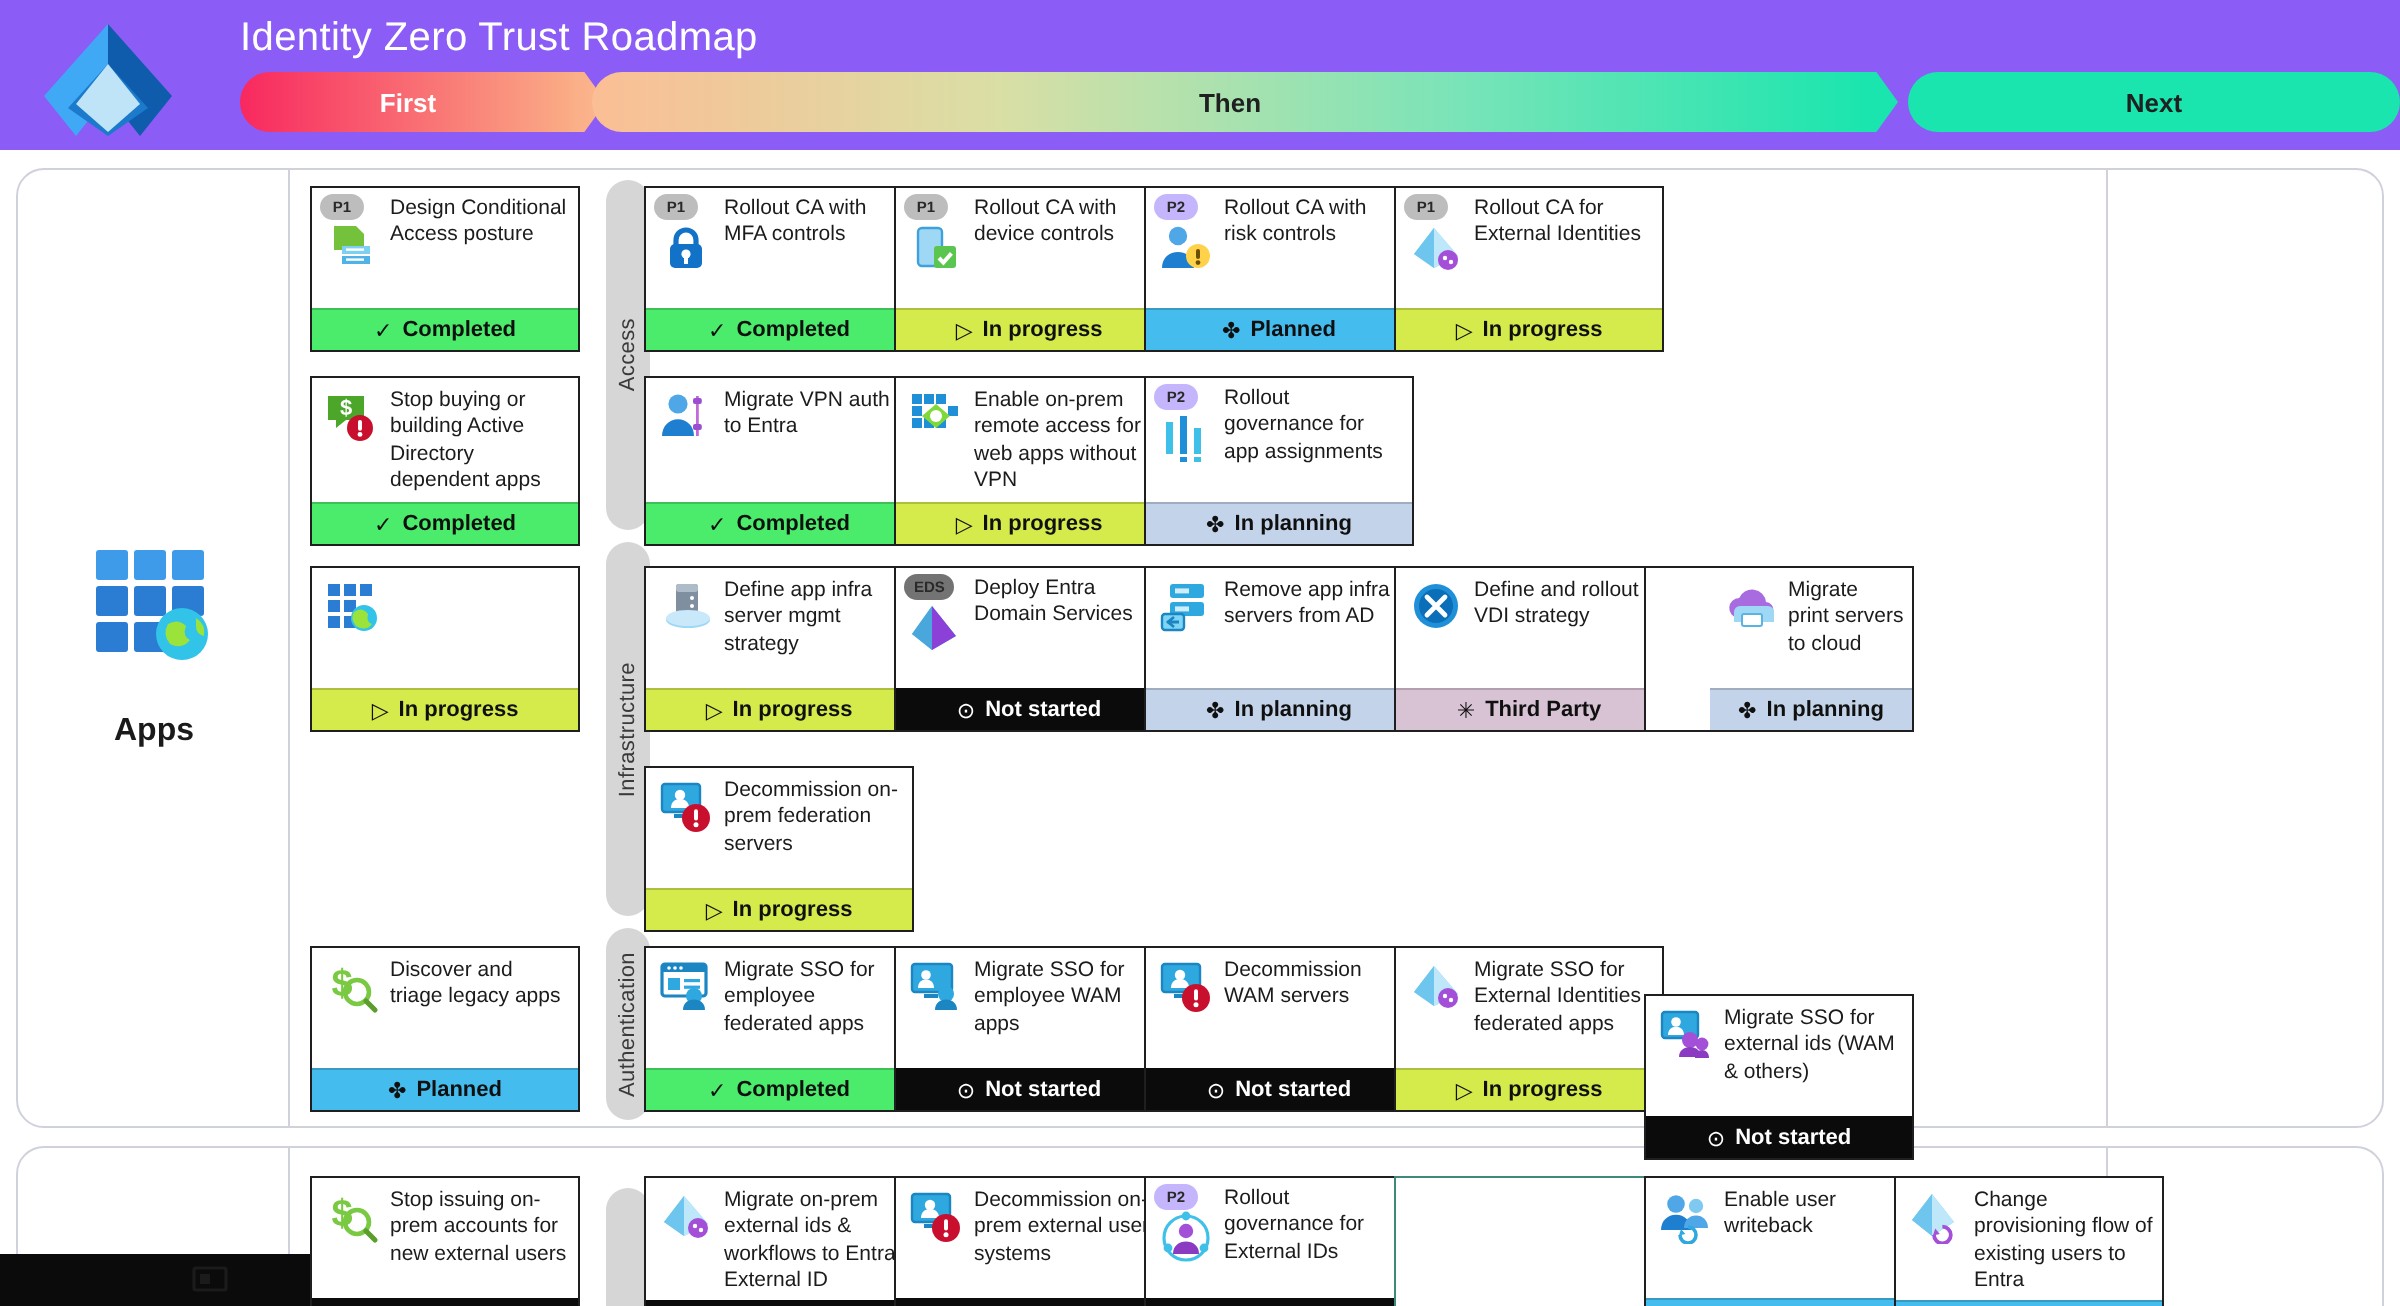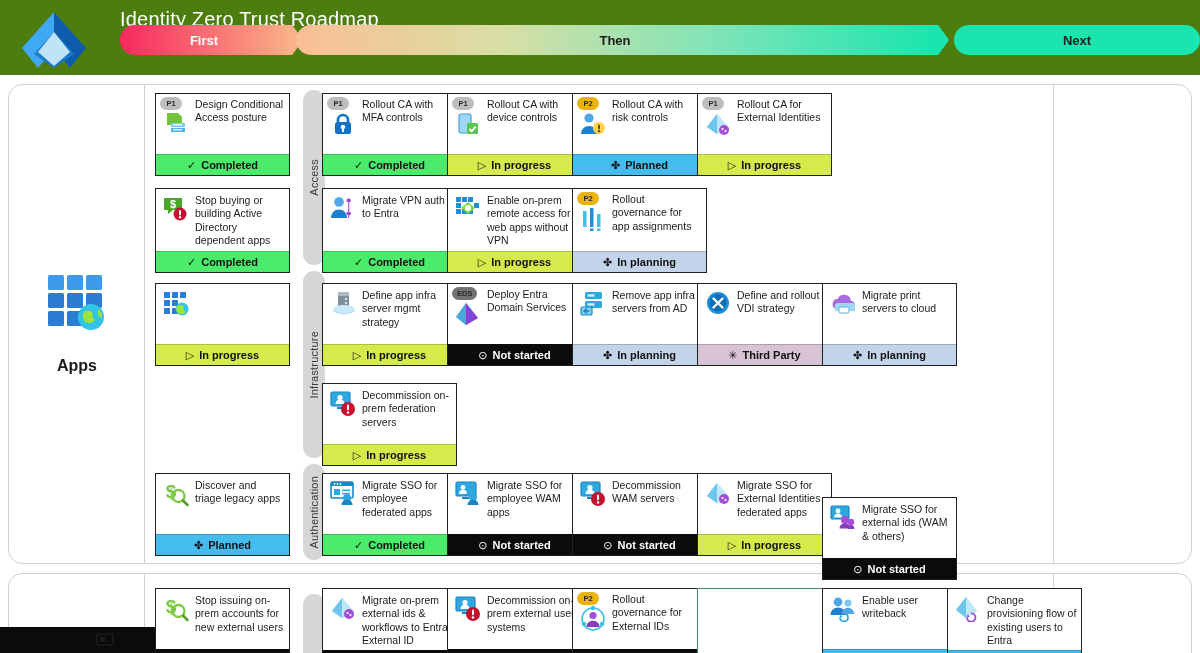--- a/index.html
+++ b/index.html
@@ -8,29 +8,29 @@
     width:1200px; height:653px; overflow:hidden;
     background:#ffffff;
     font-family:"Liberation Sans", sans-serif;
     -webkit-font-smoothing:antialiased;
   }
   #root { position:relative; width:1200px; height:653px; }
 
   
   .header {
     position:absolute; left:0; top:0; width:1200px; height:75px;
-    background:#4d7c0f;
+    background:#8b5cf6;
   }
   .logo { position:absolute; left:18px; top:8px; width:72px; height:64px; }
   .hdr-title {
     position:absolute; left:120px; top:8px;
     font-size:20px; color:#ffffff; letter-spacing:.2px;
     white-space:nowrap;
   }
-  .phases { position:absolute; left:0; top:25px; width:1200px; height:30px; }
+  .phases { position:absolute; left:0; top:36px; width:1200px; height:30px; }
   .phase {
     position:absolute; top:0; height:30px;
     display:flex; align-items:center; justify-content:center;
     font-size:13px; font-weight:bold; color:#202020;
   }
   .phase-body {
     position:absolute; inset:0;
   }
   .ph-first .phase-body {
     background:linear-gradient(90deg,#F8285F 0%,#FAAE86 100%);
@@ -118,21 +118,21 @@
   .card.has-badge .card-icon { margin-top:13px; }
   .badge {
     position:absolute; left:4px; top:3px;
     min-width:22px; height:13px; padding:0 5px;
     border-radius:7px;
     font-size:7.5px; font-weight:bold; color:#2a2a2a;
     display:flex; align-items:center; justify-content:center;
     line-height:1;
   }
   .badge.p1 { background:#BDBDBD; }
-  .badge.p2 { background:#eab308; }
+  .badge.p2 { background:#c4b5fd; }
   .badge.eds { background:#737373; }
   .card.has-badge .card-title { padding-top:2px; }
 
   .status {
     flex:0 0 auto; height:21px;
     display:flex; align-items:center; justify-content:center;
     font-size:11px; font-weight:bold;
     border-top:1px solid rgba(0,0,0,.18);
   }
   .status .gl { margin-right:5px; font-weight:normal; font-size:11px; }
@@ -499,21 +499,21 @@
               <path d="M9.5 9.5l9 9M18.5 9.5l-9 9" stroke="#fff" stroke-width="2.4" stroke-linecap="round"></path>
             </svg>
           </div>
           <div class="card-title">Define and rollout VDI strategy</div>
         </div>
         <div class="status st-thirdparty">
           <span class="gl">✳</span>
           <span>Third Party</span>
         </div>
       </div>
-      <div class="card" style="left: 822px; top: 283px; width: 135px; height: 83px;">
+      <div class="card" style="left: 822px; top: 283px; width: 135px; height: 83px; padding-left: 32px;">
         <div class="card-body">
           <div class="card-icon">
             <svg viewBox="0 0 28 28">
               <path d="M8 20a5 5 0 01.6-9.96A7 7 0 0122 12a4 4 0 01-.5 8z" fill="#A86BE0"></path>
               <path d="M9 14h14a3 3 0 013 3v5H6v-5a3 3 0 013-3z" fill="#9FD8F5"></path>
               <rect x="10" y="18" width="10" height="6" rx="1" fill="#fff" stroke="#5AB4E0" stroke-width="1"></rect>
             </svg>
           </div>
           <div class="card-title">Migrate print servers to cloud</div>
         </div>

